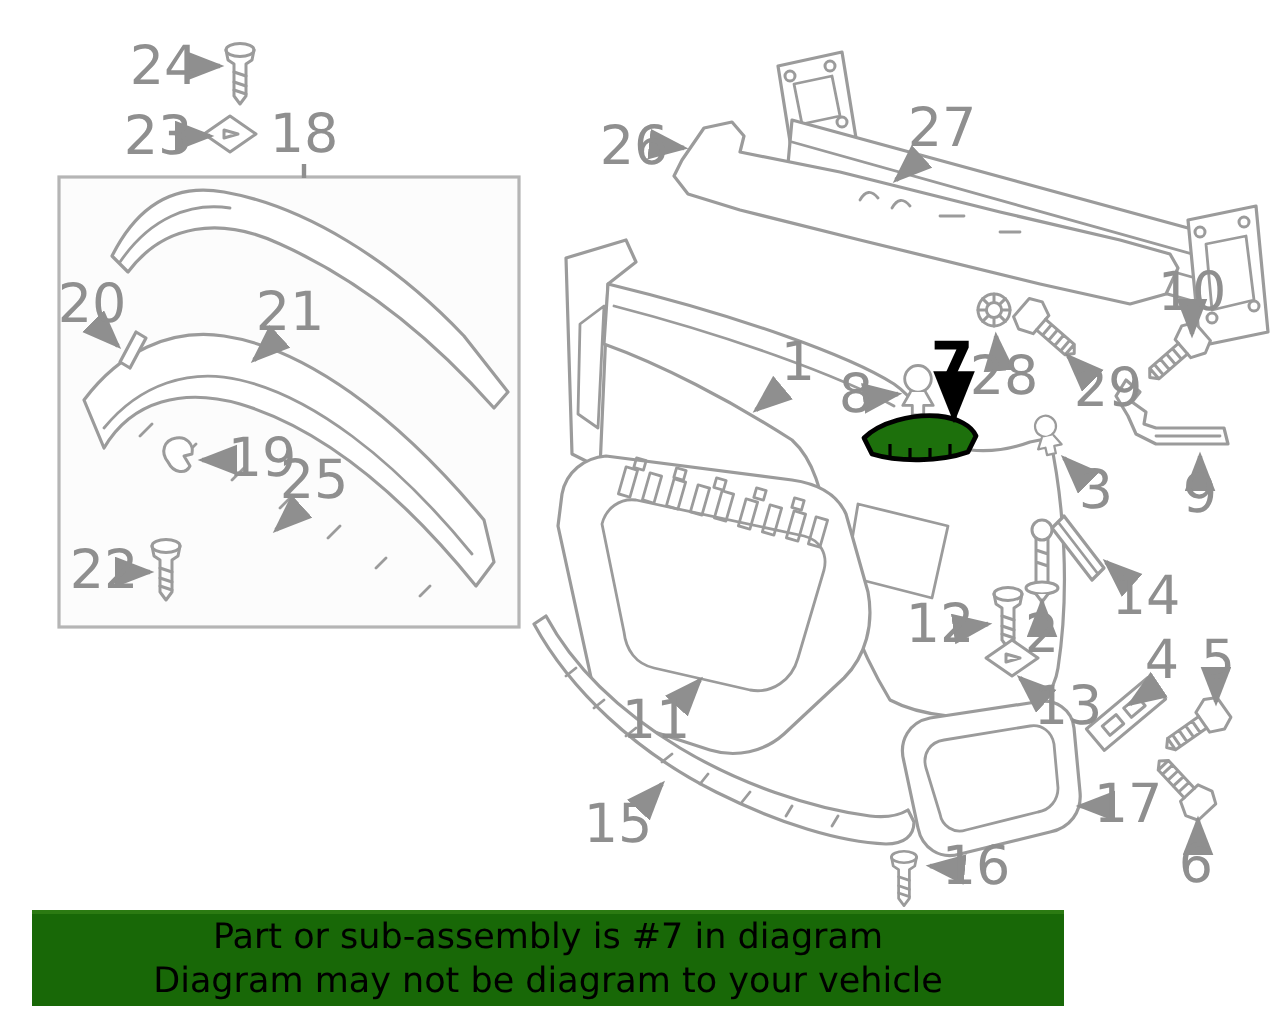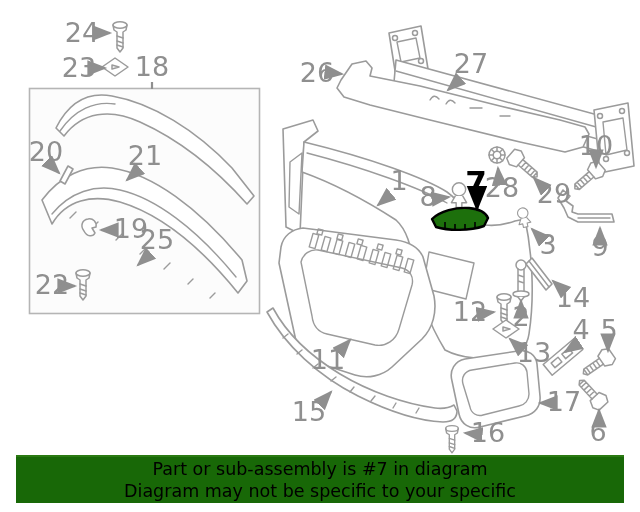--- a/index.html
+++ b/index.html
@@ -7,21 +7,21 @@
          font-family:"DejaVu Sans", "Liberation Sans", sans-serif;}
   #diagram-svg{position:absolute;left:0;top:0;}
   .part{fill:#ffffff;stroke:#9b9b9b;stroke-width:1.6;stroke-linejoin:round;}
   .pline{fill:none;stroke:#9b9b9b;stroke-width:1.4;stroke-linejoin:round;stroke-linecap:round;}
   .fast{fill:#ffffff;stroke:#9b9b9b;stroke-width:1.5;stroke-linejoin:round;stroke-linecap:round;}
   .callout{fill:#8f8f8f;font-size:27px;text-anchor:middle;}
   .callout-hl{fill:#000000;font-size:31px;font-weight:bold;text-anchor:middle;}
   .arrow{stroke:#8f8f8f;stroke-width:2.2;fill:none;}
   .arrow-hl{stroke:#000000;stroke-width:2.6;fill:none;}
   .inset{fill:#fcfcfc;stroke:#b5b5b5;stroke-width:1.6;}
-  #banner{position:absolute;left:16px;top:455px;width:608px;height:48px;
+  #banner{position:absolute;left:16px;top:455px;width:516px;height:48px;
           display:flex;flex-direction:column;justify-content:center;align-items:center;
           border-top:2px solid #2b7a12;box-sizing:border-box;}
   #banner .bline{color:#000;font-size:17.5px;line-height:22px;white-space:nowrap;}
 </style>
 </head>
 <body>
 
 <div id="stage">
 <svg id="diagram-svg" width="640" height="512" viewBox="0 0 640 512">
   <defs>
@@ -233,15 +233,15 @@
     <text class="callout" x="157" y="249">25</text>
     <text class="callout" x="317" y="82">26</text>
     <text class="callout" x="471" y="73">27</text>
     <text class="callout" x="502" y="197">28</text>
     <text class="callout" x="554" y="203">29</text>
   </g>
 </svg>
 
 <div id="banner" style="background: rgb(24, 104, 7);">
   <div class="bline" style="color: rgb(0, 0, 0);">Part or sub-assembly is #7 in diagram</div>
-  <div class="bline" style="color: rgb(0, 0, 0);">Diagram may not be specific to your specific</div>
+  <div class="bline" style="color: rgb(0, 0, 0);">Diagram may not be diagram to your vehicle</div>
 </div>
 </div>
 
 </body></html>

